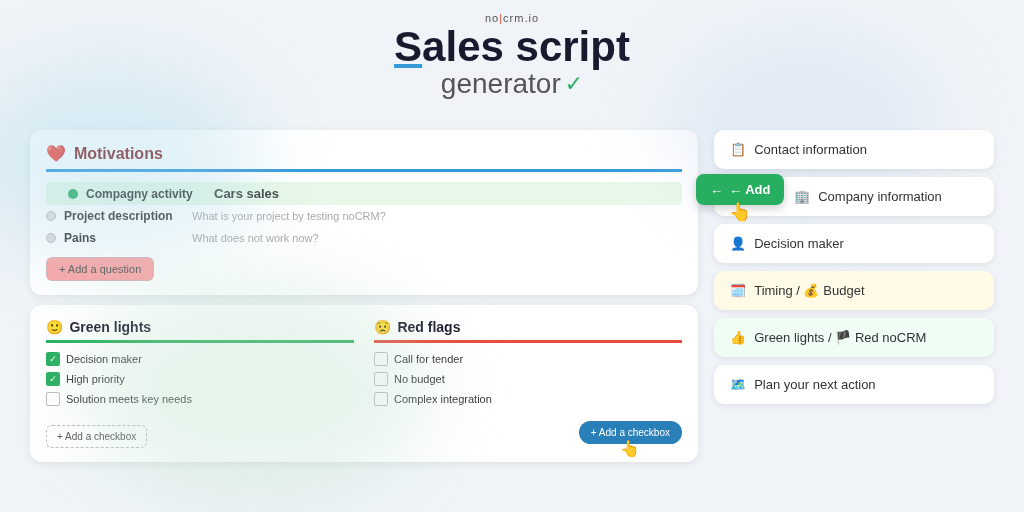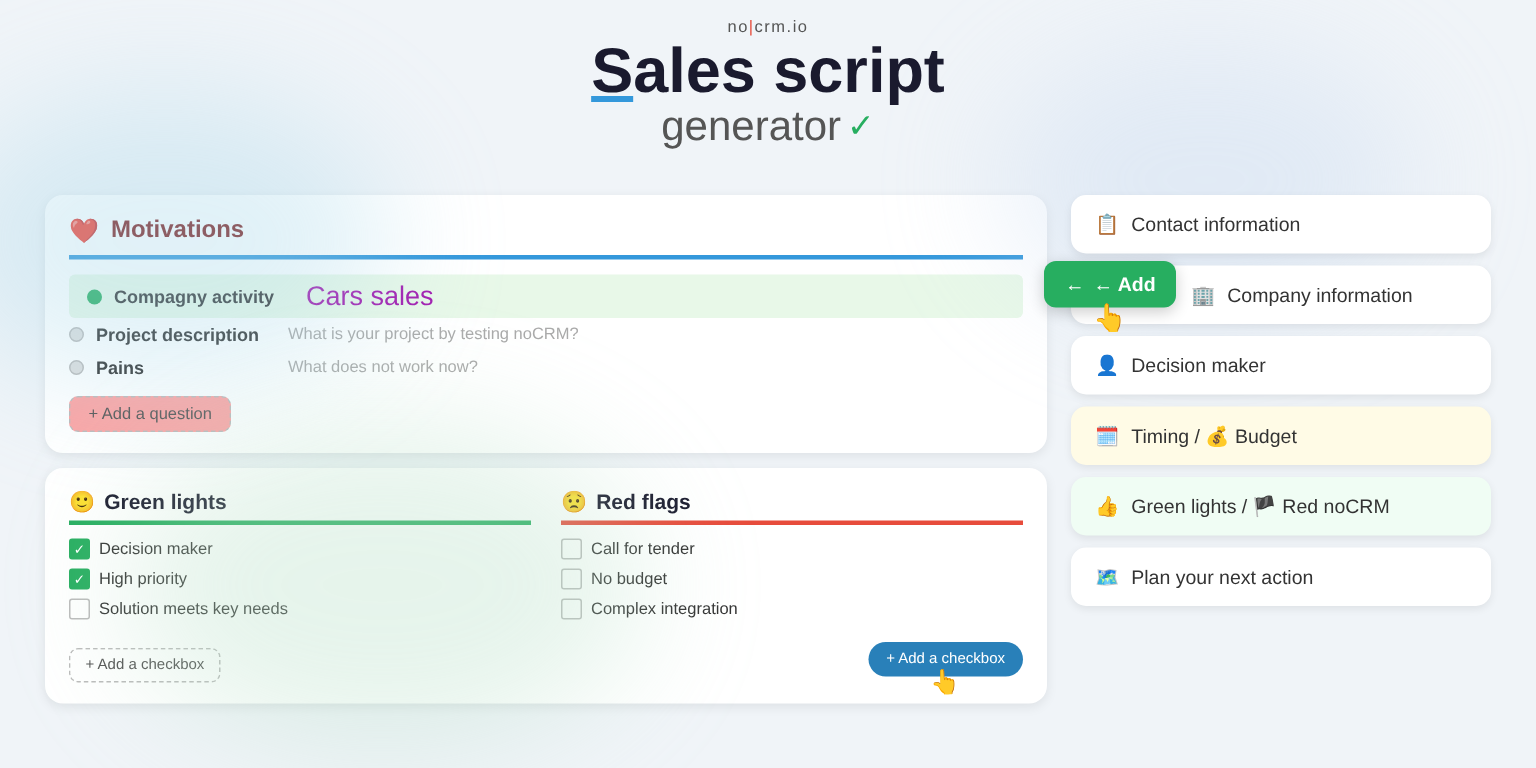--- a/index.html
+++ b/index.html
@@ -128,23 +128,23 @@
       padding: 4px 0;
       font-size: 12px;
     }
     .question-label {
       color: #333;
       font-weight: 600;
       width: 120px;
       flex-shrink: 0;
     }
     .question-value {
-      color: #a21caf;
-      font-weight: 400;
-      font-size: 18px;
+      color: #404040;
+      font-weight: 700;
+      font-size: 13px;
     }
     .question-placeholder {
       color: #aaa;
       font-size: 11px;
     }
     .dot-active {
       width: 10px; height: 10px;
       border-radius: 50%;
       background: #27ae60;
       flex-shrink: 0;
@@ -152,21 +152,21 @@
     .dot-inactive {
       width: 10px; height: 10px;
       border-radius: 50%;
       background: #ddd;
       border: 1px solid #bbb;
       flex-shrink: 0;
     }
     .question-row-highlight {
       background: #e8f8e8;
       border-radius: 4px;
-      padding: 4px 12px;
+      padding: 4px 22px;
     }
 
     .add-question-btn {
       margin-top: 8px;
       border: 1px dashed #bbb;
       border-radius: 6px;
       background: #fca5a5;
       padding: 5px 12px;
       font-size: 11px;
       color: #555;

